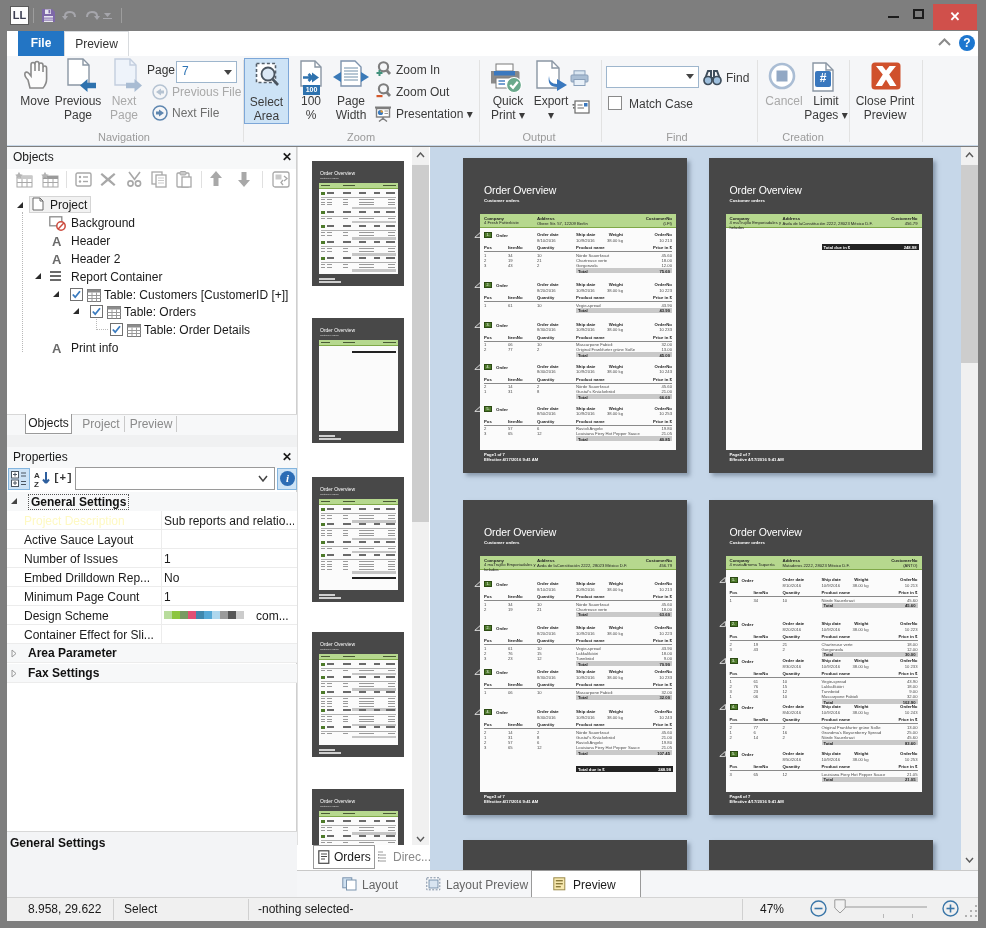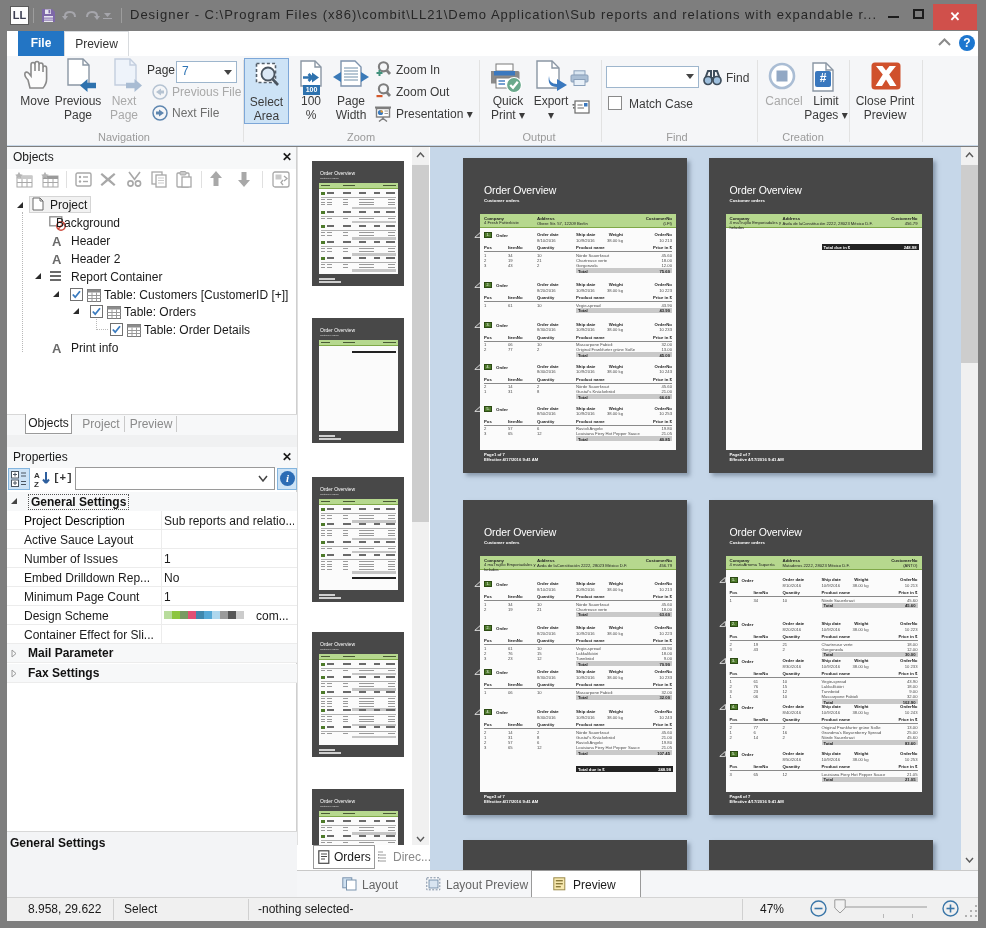--- a/index.html
+++ b/index.html
@@ -22,21 +22,20 @@
       <path d="M3 7 Q3 3 8 3 Q13 3 13 8" fill="none" stroke="#a6a6ac" stroke-width="2"></path>
       <path d="M0 7 L6 7 L3 11z" fill="#a6a6ac"></path>
     </svg>
 <svg class="a" style="left:83px;top:9px" width="17" height="13" viewBox="0 0 17 13">
       <path d="M14 7 Q14 3 9 3 Q4 3 4 8" fill="none" stroke="#a6a6ac" stroke-width="2"></path>
       <path d="M17 7 L11 7 L14 11z" fill="#a6a6ac"></path>
     </svg>
 <div class="a" style="left:104px;top:13px;width:7px;height:4px;background:#a6a6ac;clip-path:polygon(0 0,100% 0,50% 100%)"></div>
 <div class="a" style="left:103px;top:18px;width:9px;height:1px;background:#a6a6ac"></div>
 <div class="a" style="left:121px;top:8px;width:1px;height:15px;background:#9d9d9d"></div>
-<div class="a ell" style="left:130px;top:7px;width:745px;height:18px;font-size:13px;letter-spacing:1px;color:#262626">Designer - C:\Program Files (x86)\combit\LL21\Demo Application\Sub reports and relations with expandable r...</div>
 <div class="a" style="left:888px;top:16px;width:11px;height:2px;background:#1c1c1c"></div>
 <div class="a" style="left:913px;top:9px;width:11px;height:10px;border:2px solid #1c1c1c"></div>
 <div class="a" style="left:933px;top:4px;width:44px;height:26px;background:#d0504b;color:#fff;font:bold 13px 'Liberation Sans';text-align:center;line-height:25px">✕</div>
 <div class="a" style="left:7px;top:31px;width:971px;height:25px;background:#ffffff"></div>
 <div class="a" style="left:18px;top:31px;width:46px;height:25px;background:#2375c4;color:#fff;font:bold 12px 'Liberation Sans';text-align:center;line-height:25px">File</div>
 <div class="a" style="left:64px;top:31px;width:65px;height:25px;background:#fff;border:1px solid #d8dbde;border-bottom:none;color:#333;font-size:12px;text-align:center;line-height:24px">Preview</div>
 <svg class="a" style="left:938px;top:38px" width="13" height="8" viewBox="0 0 13 8">
       <path d="M1 7 L6.5 1.5 L12 7" fill="none" stroke="#8a8a8a" stroke-width="2"></path>
     </svg>
 <div class="a" style="left:959px;top:35px;width:16px;height:16px;border-radius:50%;background:#1c76cf;color:#fff;font:bold 12px 'Liberation Sans';text-align:center;line-height:16px">?</div>
@@ -281,21 +280,21 @@
 <svg class="a" style="left:32px;top:197px" width="12" height="14" viewBox="0 0 12 14">
       <path d="M1 1 L8 1 L11 4 L11 13 L1 13z" fill="#fff" stroke="#6a6a6a"></path>
       <path d="M8 1 L8 4 L11 4" fill="none" stroke="#6a6a6a"></path>
     </svg>
 <div class="a" style="left:50px;top:198px;width:200px;font-size:12px;color:#1a1a1a">Project</div>
 <svg class="a" style="left:49px;top:216px" width="17" height="15" viewBox="0 0 17 15">
       <rect x="0.8" y="0.8" width="12" height="9" fill="#fff" stroke="#8a8a8a" stroke-width="1.3"></rect>
       <circle cx="12" cy="10" r="4.2" fill="#fff" stroke="#cc4b3e" stroke-width="1.5"></circle>
       <line x1="9.2" y1="13" x2="14.8" y2="7" stroke="#cc4b3e" stroke-width="1.5"></line>
     </svg>
-<div class="a" style="left:56px;top:216px;width:200px;font-size:12px;color:#1a1a1a">Background</div>
+<div class="a" style="left:71px;top:216px;width:200px;font-size:12px;color:#1a1a1a">Background</div>
 <div class="a" style="left:52px;top:234px;width:12px;font:bold 13px 'Liberation Sans';color:#6a6a6a">A</div>
 <div class="a" style="left:71px;top:234px;width:200px;font-size:12px;color:#1a1a1a">Header</div>
 <div class="a" style="left:52px;top:252px;width:12px;font:bold 13px 'Liberation Sans';color:#6a6a6a">A</div>
 <div class="a" style="left:71px;top:252px;width:200px;font-size:12px;color:#1a1a1a">Header 2</div>
 <div class="a" style="left:52px;top:341px;width:12px;font:bold 13px 'Liberation Sans';color:#6a6a6a">A</div>
 <div class="a" style="left:71px;top:341px;width:200px;font-size:12px;color:#1a1a1a">Print info</div>
 <svg class="a" style="left:34px;top:272px" width="8" height="8" viewBox="0 0 8 8">
       <path d="M7 1 L7 7 L1 7z" fill="#2b2b2b"></path>
     </svg>
 <div class="a" style="left:50px;top:271px;width:11px;height:2px;background:#6a6a6a"></div>
@@ -381,21 +380,21 @@
       <path d="M1 1 L5 6 L9 1" fill="none" stroke="#444" stroke-width="1.5"></path>
     </svg>
 <div class="a" style="left:277px;top:468px;width:20px;height:22px;background:#cde3f6;border:1px solid #84b5de"></div>
 <div class="a" style="left:280px;top:471px;width:15px;height:15px;border-radius:50%;background:#2b6cb5;color:#fff;font:bold italic 11px 'Liberation Serif';text-align:center;line-height:15px">i</div>
 <div class="a" style="left:7px;top:492px;width:290px;height:19px;background:#f7f8f9"></div>
 <svg class="a" style="left:10px;top:497px" width="8" height="8" viewBox="0 0 8 8">
       <path d="M7 1 L7 7 L1 7z" fill="#444"></path>
     </svg>
 <div class="a" style="left:28px;top:494px;width:150px;font:bold 12px 'Liberation Sans';color:#111;border:1px dotted #555;padding:0 2px;display:inline-block;width:auto">General Settings</div>
 <div class="a" style="left:7px;top:511px;width:290px;height:19px;border-bottom:1px solid #ececec;background:#fff"></div>
-<div class="a ell" style="left:24px;top:514px;width:135px;font-size:12px;color:#000000">Project Description</div>
+<div class="a ell" style="left:24px;top:514px;width:135px;font-size:12px;color:#fef9c3">Project Description</div>
 <div class="a ell" style="left:164px;top:514px;width:130px;font-size:12px;color:#1a1a1a">Sub reports and relatio...</div>
 <div class="a" style="left:161px;top:511px;width:1px;height:19px;background:#ececec"></div>
 <div class="a" style="left:7px;top:530px;width:290px;height:19px;border-bottom:1px solid #ececec;background:#fff"></div>
 <div class="a ell" style="left:24px;top:533px;width:135px;font-size:12px;color:#1a1a1a">Active Sauce Layout</div>
 <div class="a" style="left:161px;top:530px;width:1px;height:19px;background:#ececec"></div>
 <div class="a" style="left:7px;top:549px;width:290px;height:19px;border-bottom:1px solid #ececec;background:#fff"></div>
 <div class="a ell" style="left:24px;top:552px;width:135px;font-size:12px;color:#1a1a1a">Number of Issues</div>
 <div class="a ell" style="left:164px;top:552px;width:130px;font-size:12px;color:#1a1a1a">1</div>
 <div class="a" style="left:161px;top:549px;width:1px;height:19px;background:#ececec"></div>
 <div class="a" style="left:7px;top:568px;width:290px;height:19px;border-bottom:1px solid #ececec;background:#fff"></div>
@@ -411,21 +410,21 @@
 <div class="a" style="left:164px;top:611px;width:82px;height:9px;font-size:0"><span style="display:inline-block;width:8px;height:8px;background:#b8dc9c"></span><span style="display:inline-block;width:8px;height:8px;background:#8cc63f"></span><span style="display:inline-block;width:8px;height:8px;background:#789a62"></span><span style="display:inline-block;width:8px;height:8px;background:#e05075"></span><span style="display:inline-block;width:8px;height:8px;background:#3f87ad"></span><span style="display:inline-block;width:8px;height:8px;background:#55a8d6"></span><span style="display:inline-block;width:8px;height:8px;background:#aed7ee"></span><span style="display:inline-block;width:8px;height:8px;background:#9a9a9a"></span><span style="display:inline-block;width:8px;height:8px;background:#555555"></span><span style="display:inline-block;width:8px;height:8px;background:#cccccc"></span></div>
 <div class="a" style="left:256px;top:609px;width:40px;font-size:12px;color:#1a1a1a">com...</div>
 <div class="a" style="left:161px;top:606px;width:1px;height:19px;background:#ececec"></div>
 <div class="a" style="left:7px;top:625px;width:290px;height:19px;border-bottom:1px solid #ececec;background:#fff"></div>
 <div class="a ell" style="left:24px;top:628px;width:135px;font-size:12px;color:#1a1a1a">Container Effect for Sli...</div>
 <div class="a" style="left:161px;top:625px;width:1px;height:19px;background:#ececec"></div>
 <div class="a" style="left:7px;top:644px;width:290px;height:19px;background:#f7f8f9;border-bottom:1px solid #ececec"></div>
 <svg class="a" style="left:11px;top:649px" width="6" height="9" viewBox="0 0 6 9">
       <path d="M1 1 L5 4.5 L1 8z" fill="none" stroke="#9a9a9a"></path>
     </svg>
-<div class="a" style="left:28px;top:646px;width:200px;font:bold 12px 'Liberation Sans';color:#111">Mail Parameter</div>
+<div class="a" style="left:28px;top:646px;width:200px;font:bold 12px 'Liberation Sans';color:#111">Area Parameter</div>
 <div class="a" style="left:7px;top:664px;width:290px;height:19px;background:#f7f8f9;border-bottom:1px solid #ececec"></div>
 <svg class="a" style="left:11px;top:669px" width="6" height="9" viewBox="0 0 6 9">
       <path d="M1 1 L5 4.5 L1 8z" fill="none" stroke="#9a9a9a"></path>
     </svg>
 <div class="a" style="left:28px;top:666px;width:200px;font:bold 12px 'Liberation Sans';color:#111">Fax Settings</div>
 <div class="a" style="left:7px;top:831px;width:290px;height:66px;background:#f3f4f6;border-top:1px solid #d8d8d8"></div>
 <div class="a" style="left:10px;top:836px;width:200px;font:bold 12px 'Liberation Sans';color:#111">General Settings</div>
 <div class="a" style="left:297px;top:147px;width:133px;height:723px;background:#fff;border-left:1px solid #e0e0e0"></div>
 <div class="a" style="left:412px;top:147px;width:17px;height:701px;background:#f0f0f0"></div>
 <div class="a" style="left:412px;top:147px;width:17px;height:17px;background:#f1f1f1"></div>

